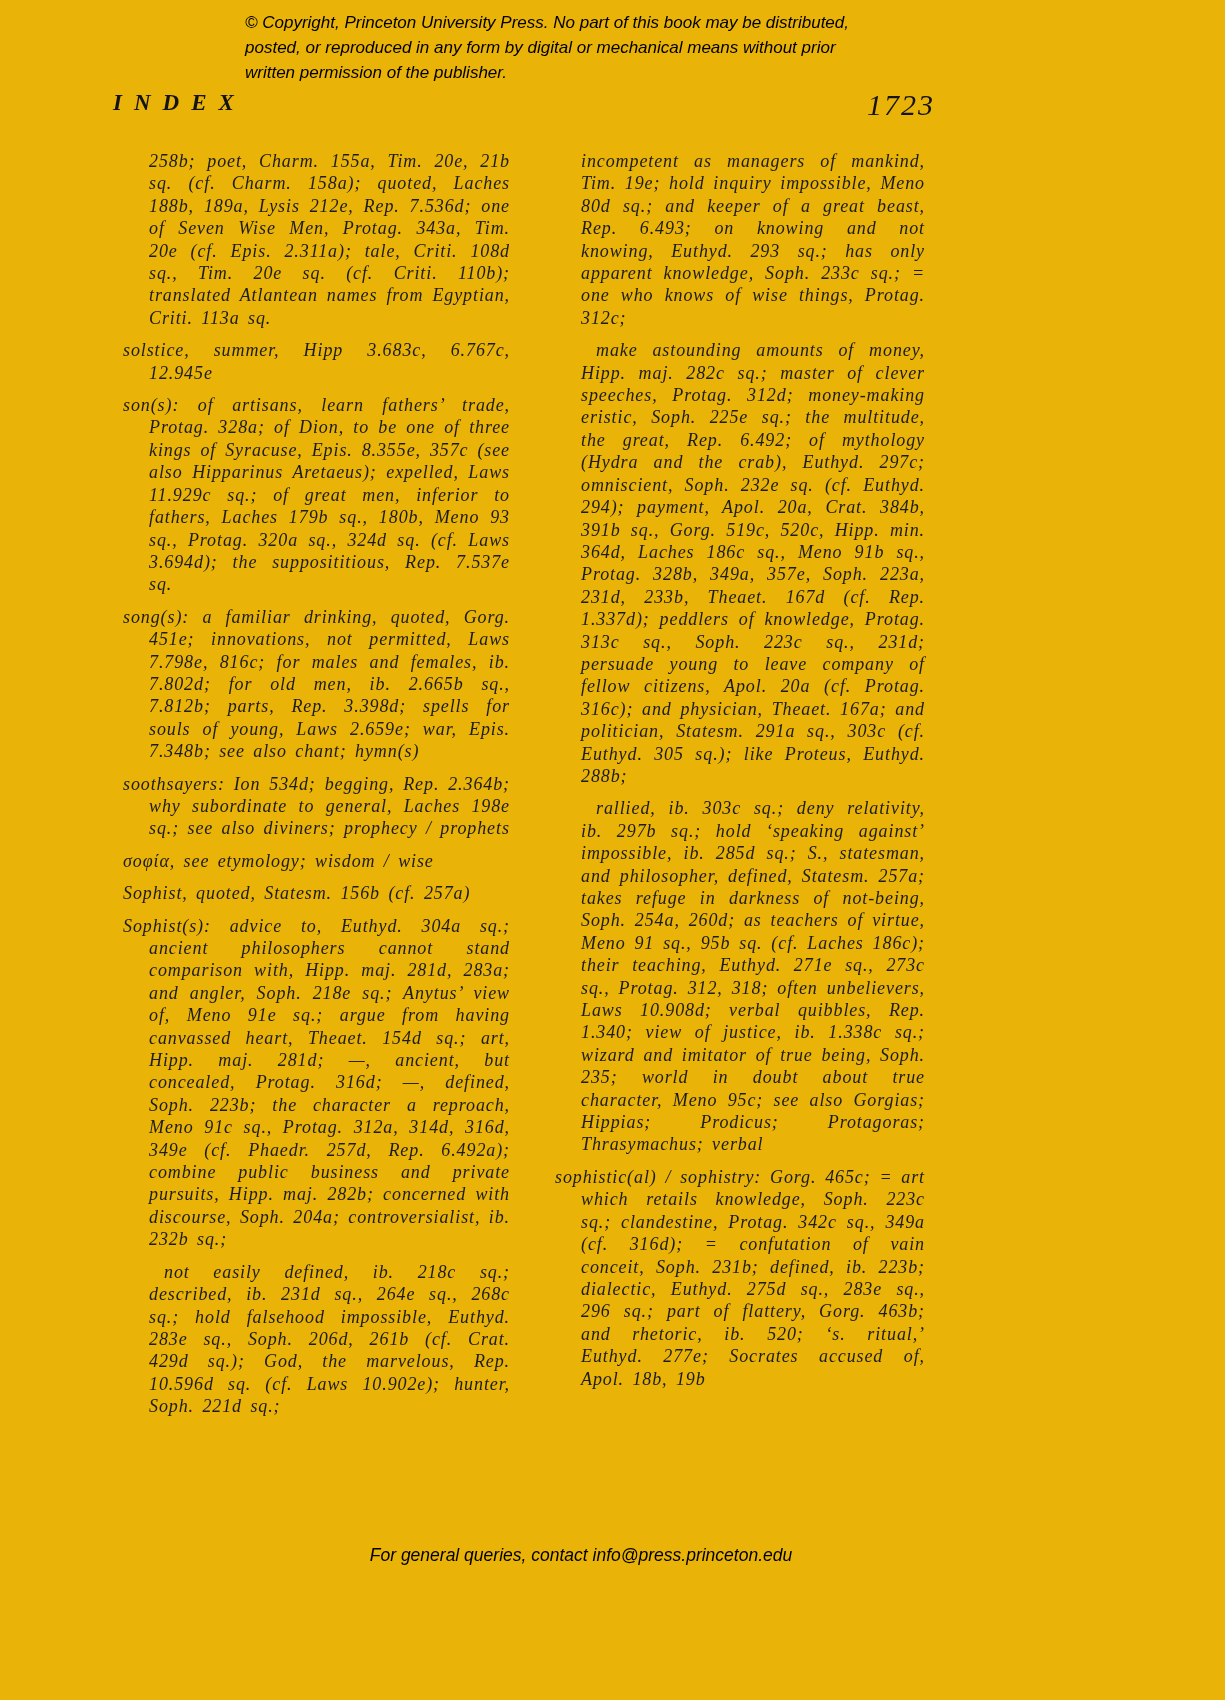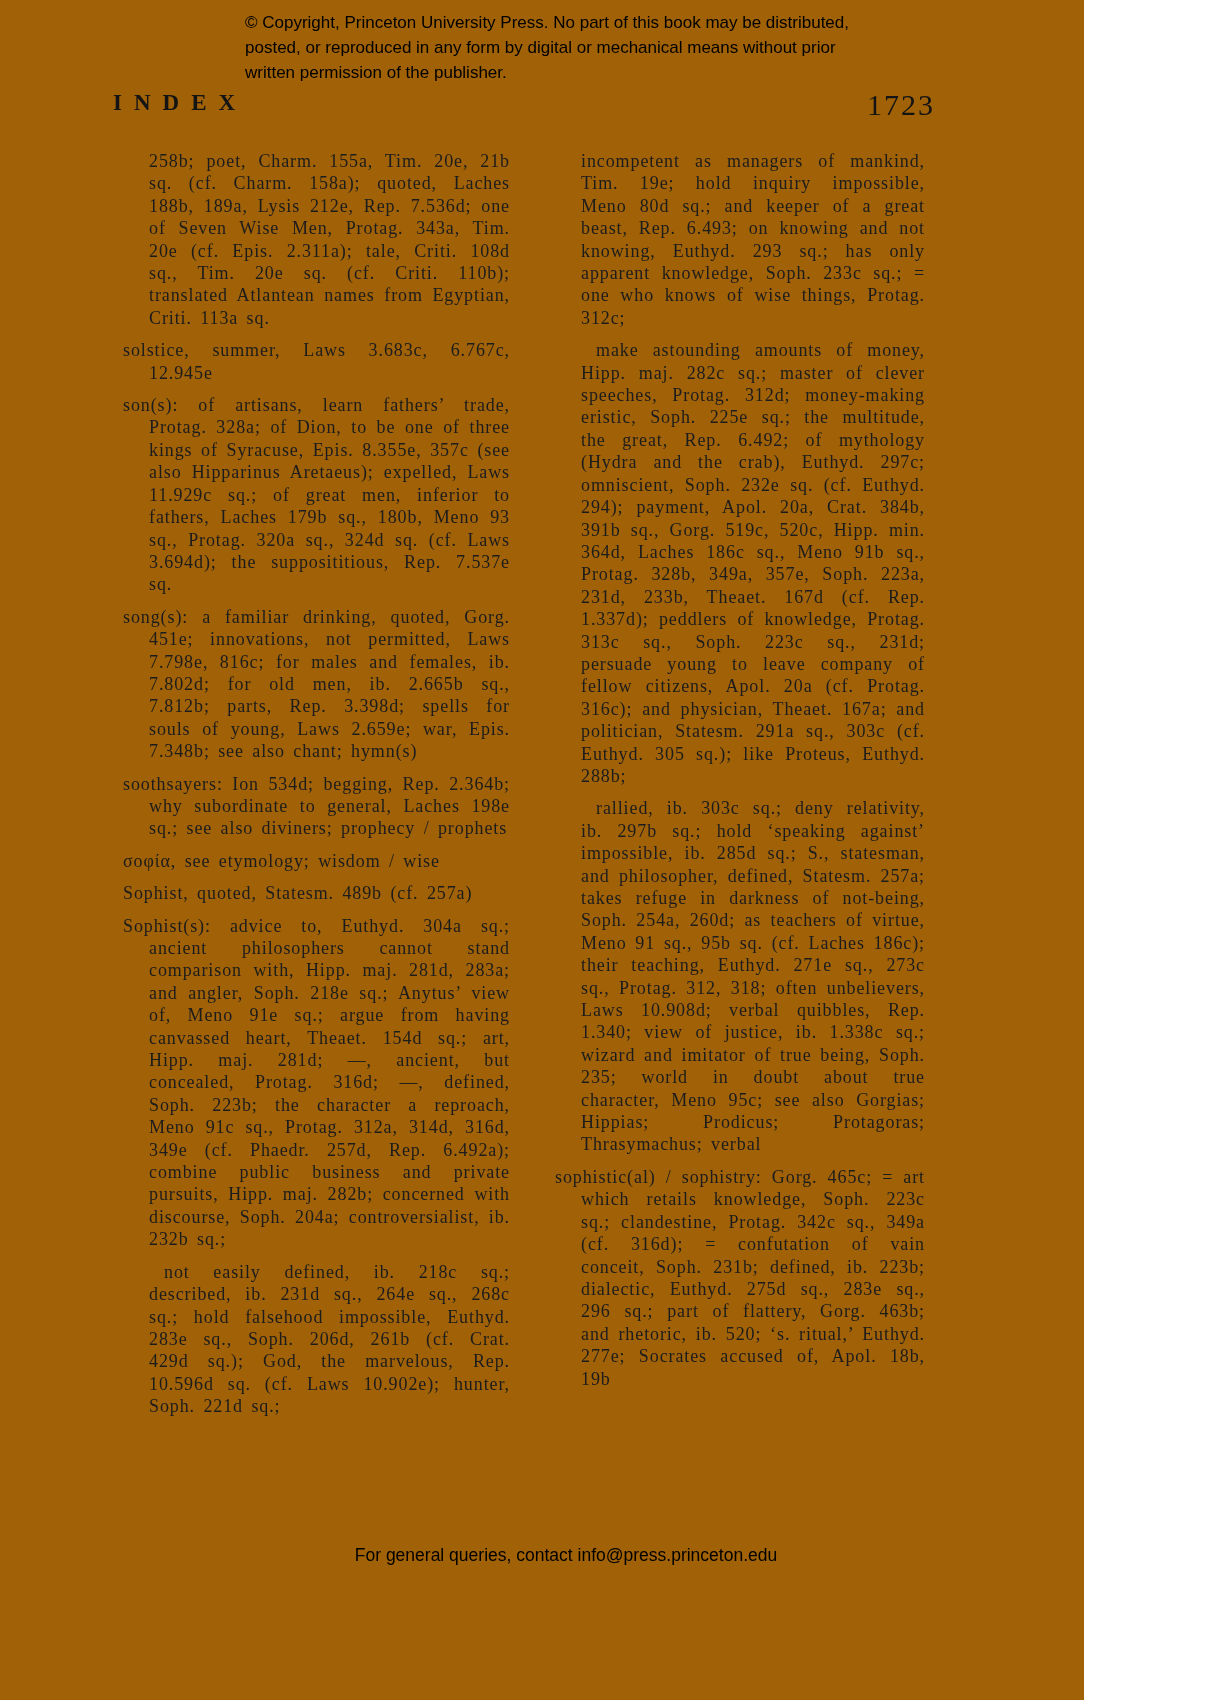--- a/index.html
+++ b/index.html
@@ -1,23 +1,24 @@
 <!DOCTYPE html>
 <html><head>
 <meta charset="utf-8">
 <style>
   html, body { margin: 0; padding: 0; background: #ffffff; }
   .page {
     position: relative;
-    width: 1084px;
+    width: 1225px;
     height: 1700px;
-    background: #a16207;
+    background: #eab308;
     font-family: "Liberation Serif", serif;
     color: #1e1e1e;
     overflow: hidden;
+    font-style: italic;
   }
   .copyright {
     position: absolute;
     left: 245px;
     top: 10px;
     width: 645px;
     font-family: "Liberation Sans", sans-serif;
     font-size: 17px;
     line-height: 25px;
     color: #000000;
@@ -68,21 +69,21 @@
     color: #1c1c1c;
   }
   
   p.entry        { padding-left: 26px; text-indent: -26px; }
   
   p.continuation { padding-left: 26px; text-indent: 0; }
   
   p.indent       { padding-left: 26px; text-indent: 15px; }
   .page-footer {
     position: absolute;
-    left: 1px;
+    left: 16px;
     width: 1130px;
     top: 1545px;
     text-align: center;
     font-family: "Liberation Sans", sans-serif;
     font-size: 17.5px;
     color: #000000;
   }
 </style>
 </head>
 <body>
@@ -92,26 +93,26 @@
   <div class="copyright">© Copyright, Princeton University Press. No part of this book may be distributed, posted, or reproduced in any form by digital or mechanical means without prior written permission of the publisher.</div>
 
   <div class="page-header">
     <div class="index-title">INDEX</div>
     <div class="page-number">1723</div>
   </div>
 
   <div class="columns">
     <div class="col col-left">
         <p class="para continuation">258b; poet, Charm. 155a, Tim. 20e, 21b sq. (cf. Charm. 158a); quoted, Laches 188b, 189a, Lysis 212e, Rep. 7.536d; one of Seven Wise Men, Protag. 343a, Tim. 20e (cf. Epis. 2.311a); tale, Criti. 108d sq., Tim. 20e sq. (cf. Criti. 110b); translated Atlantean names from Egyptian, Criti. 113a sq.</p>
-        <p class="para entry">solstice, summer, Laws 3.683c, 6.767c, 12.945e</p>
+        <p class="para entry">solstice, summer, Hipp 3.683c, 6.767c, 12.945e</p>
         <p class="para entry">son(s): of artisans, learn fathers’ trade, Protag. 328a; of Dion, to be one of three kings of Syracuse, Epis. 8.355e, 357c (see also Hipparinus Aretaeus); expelled, Laws 11.929c sq.; of great men, inferior to fathers, Laches 179b sq., 180b, Meno 93 sq., Protag. 320a sq., 324d sq. (cf. Laws 3.694d); the supposititious, Rep. 7.537e sq.</p>
         <p class="para entry">song(s): a familiar drinking, quoted, Gorg. 451e; innovations, not permitted, Laws 7.798e, 816c; for males and females, ib. 7.802d; for old men, ib. 2.665b sq., 7.812b; parts, Rep. 3.398d; spells for souls of young, Laws 2.659e; war, Epis. 7.348b; see also chant; hymn(s)</p>
         <p class="para entry">soothsayers: Ion 534d; begging, Rep. 2.364b; why subordinate to general, Laches 198e sq.; see also diviners; prophecy / prophets</p>
         <p class="para entry">σοφία, see etymology; wisdom / wise</p>
-        <p class="para entry">Sophist, quoted, Statesm. 489b (cf. 257a)</p>
+        <p class="para entry">Sophist, quoted, Statesm. 156b (cf. 257a)</p>
         <p class="para entry">Sophist(s): advice to, Euthyd. 304a sq.; ancient philosophers cannot stand comparison with, Hipp. maj. 281d, 283a; and angler, Soph. 218e sq.; Anytus’ view of, Meno 91e sq.; argue from having canvassed heart, Theaet. 154d sq.; art, Hipp. maj. 281d; —, ancient, but concealed, Protag. 316d; —, defined, Soph. 223b; the character a reproach, Meno 91c sq., Protag. 312a, 314d, 316d, 349e (cf. Phaedr. 257d, Rep. 6.492a); combine public business and private pursuits, Hipp. maj. 282b; concerned with discourse, Soph. 204a; controversialist, ib. 232b sq.;</p>
         <p class="para indent">not easily defined, ib. 218c sq.; described, ib. 231d sq., 264e sq., 268c sq.; hold falsehood impossible, Euthyd. 283e sq., Soph. 206d, 261b (cf. Crat. 429d sq.); God, the marvelous, Rep. 10.596d sq. (cf. Laws 10.902e); hunter, Soph. 221d sq.;</p>
       </div>
     <div class="col col-right">
         <p class="para continuation">incompetent as managers of mankind, Tim. 19e; hold inquiry impossible, Meno 80d sq.; and keeper of a great beast, Rep. 6.493; on knowing and not knowing, Euthyd. 293 sq.; has only apparent knowledge, Soph. 233c sq.; = one who knows of wise things, Protag. 312c;</p>
         <p class="para indent">make astounding amounts of money, Hipp. maj. 282c sq.; master of clever speeches, Protag. 312d; money-making eristic, Soph. 225e sq.; the multitude, the great, Rep. 6.492; of mythology (Hydra and the crab), Euthyd. 297c; omniscient, Soph. 232e sq. (cf. Euthyd. 294); payment, Apol. 20a, Crat. 384b, 391b sq., Gorg. 519c, 520c, Hipp. min. 364d, Laches 186c sq., Meno 91b sq., Protag. 328b, 349a, 357e, Soph. 223a, 231d, 233b, Theaet. 167d (cf. Rep. 1.337d); peddlers of knowledge, Protag. 313c sq., Soph. 223c sq., 231d; persuade young to leave company of fellow citizens, Apol. 20a (cf. Protag. 316c); and physician, Theaet. 167a; and politician, Statesm. 291a sq., 303c (cf. Euthyd. 305 sq.); like Proteus, Euthyd. 288b;</p>
         <p class="para indent">rallied, ib. 303c sq.; deny relativity, ib. 297b sq.; hold ‘speaking against’ impossible, ib. 285d sq.; S., statesman, and philosopher, defined, Statesm. 257a; takes refuge in darkness of not-being, Soph. 254a, 260d; as teachers of virtue, Meno 91 sq., 95b sq. (cf. Laches 186c); their teaching, Euthyd. 271e sq., 273c sq., Protag. 312, 318; often unbelievers, Laws 10.908d; verbal quibbles, Rep. 1.340; view of justice, ib. 1.338c sq.; wizard and imitator of true being, Soph. 235; world in doubt about true character, Meno 95c; see also Gorgias; Hippias; Prodicus; Protagoras; Thrasymachus; verbal</p>
         <p class="para entry">sophistic(al) / sophistry: Gorg. 465c; = art which retails knowledge, Soph. 223c sq.; clandestine, Protag. 342c sq., 349a (cf. 316d); = confutation of vain conceit, Soph. 231b; defined, ib. 223b; dialectic, Euthyd. 275d sq., 283e sq., 296 sq.; part of flattery, Gorg. 463b; and rhetoric, ib. 520; ‘s. ritual,’ Euthyd. 277e; Socrates accused of, Apol. 18b, 19b</p>
       </div>
   </div>

